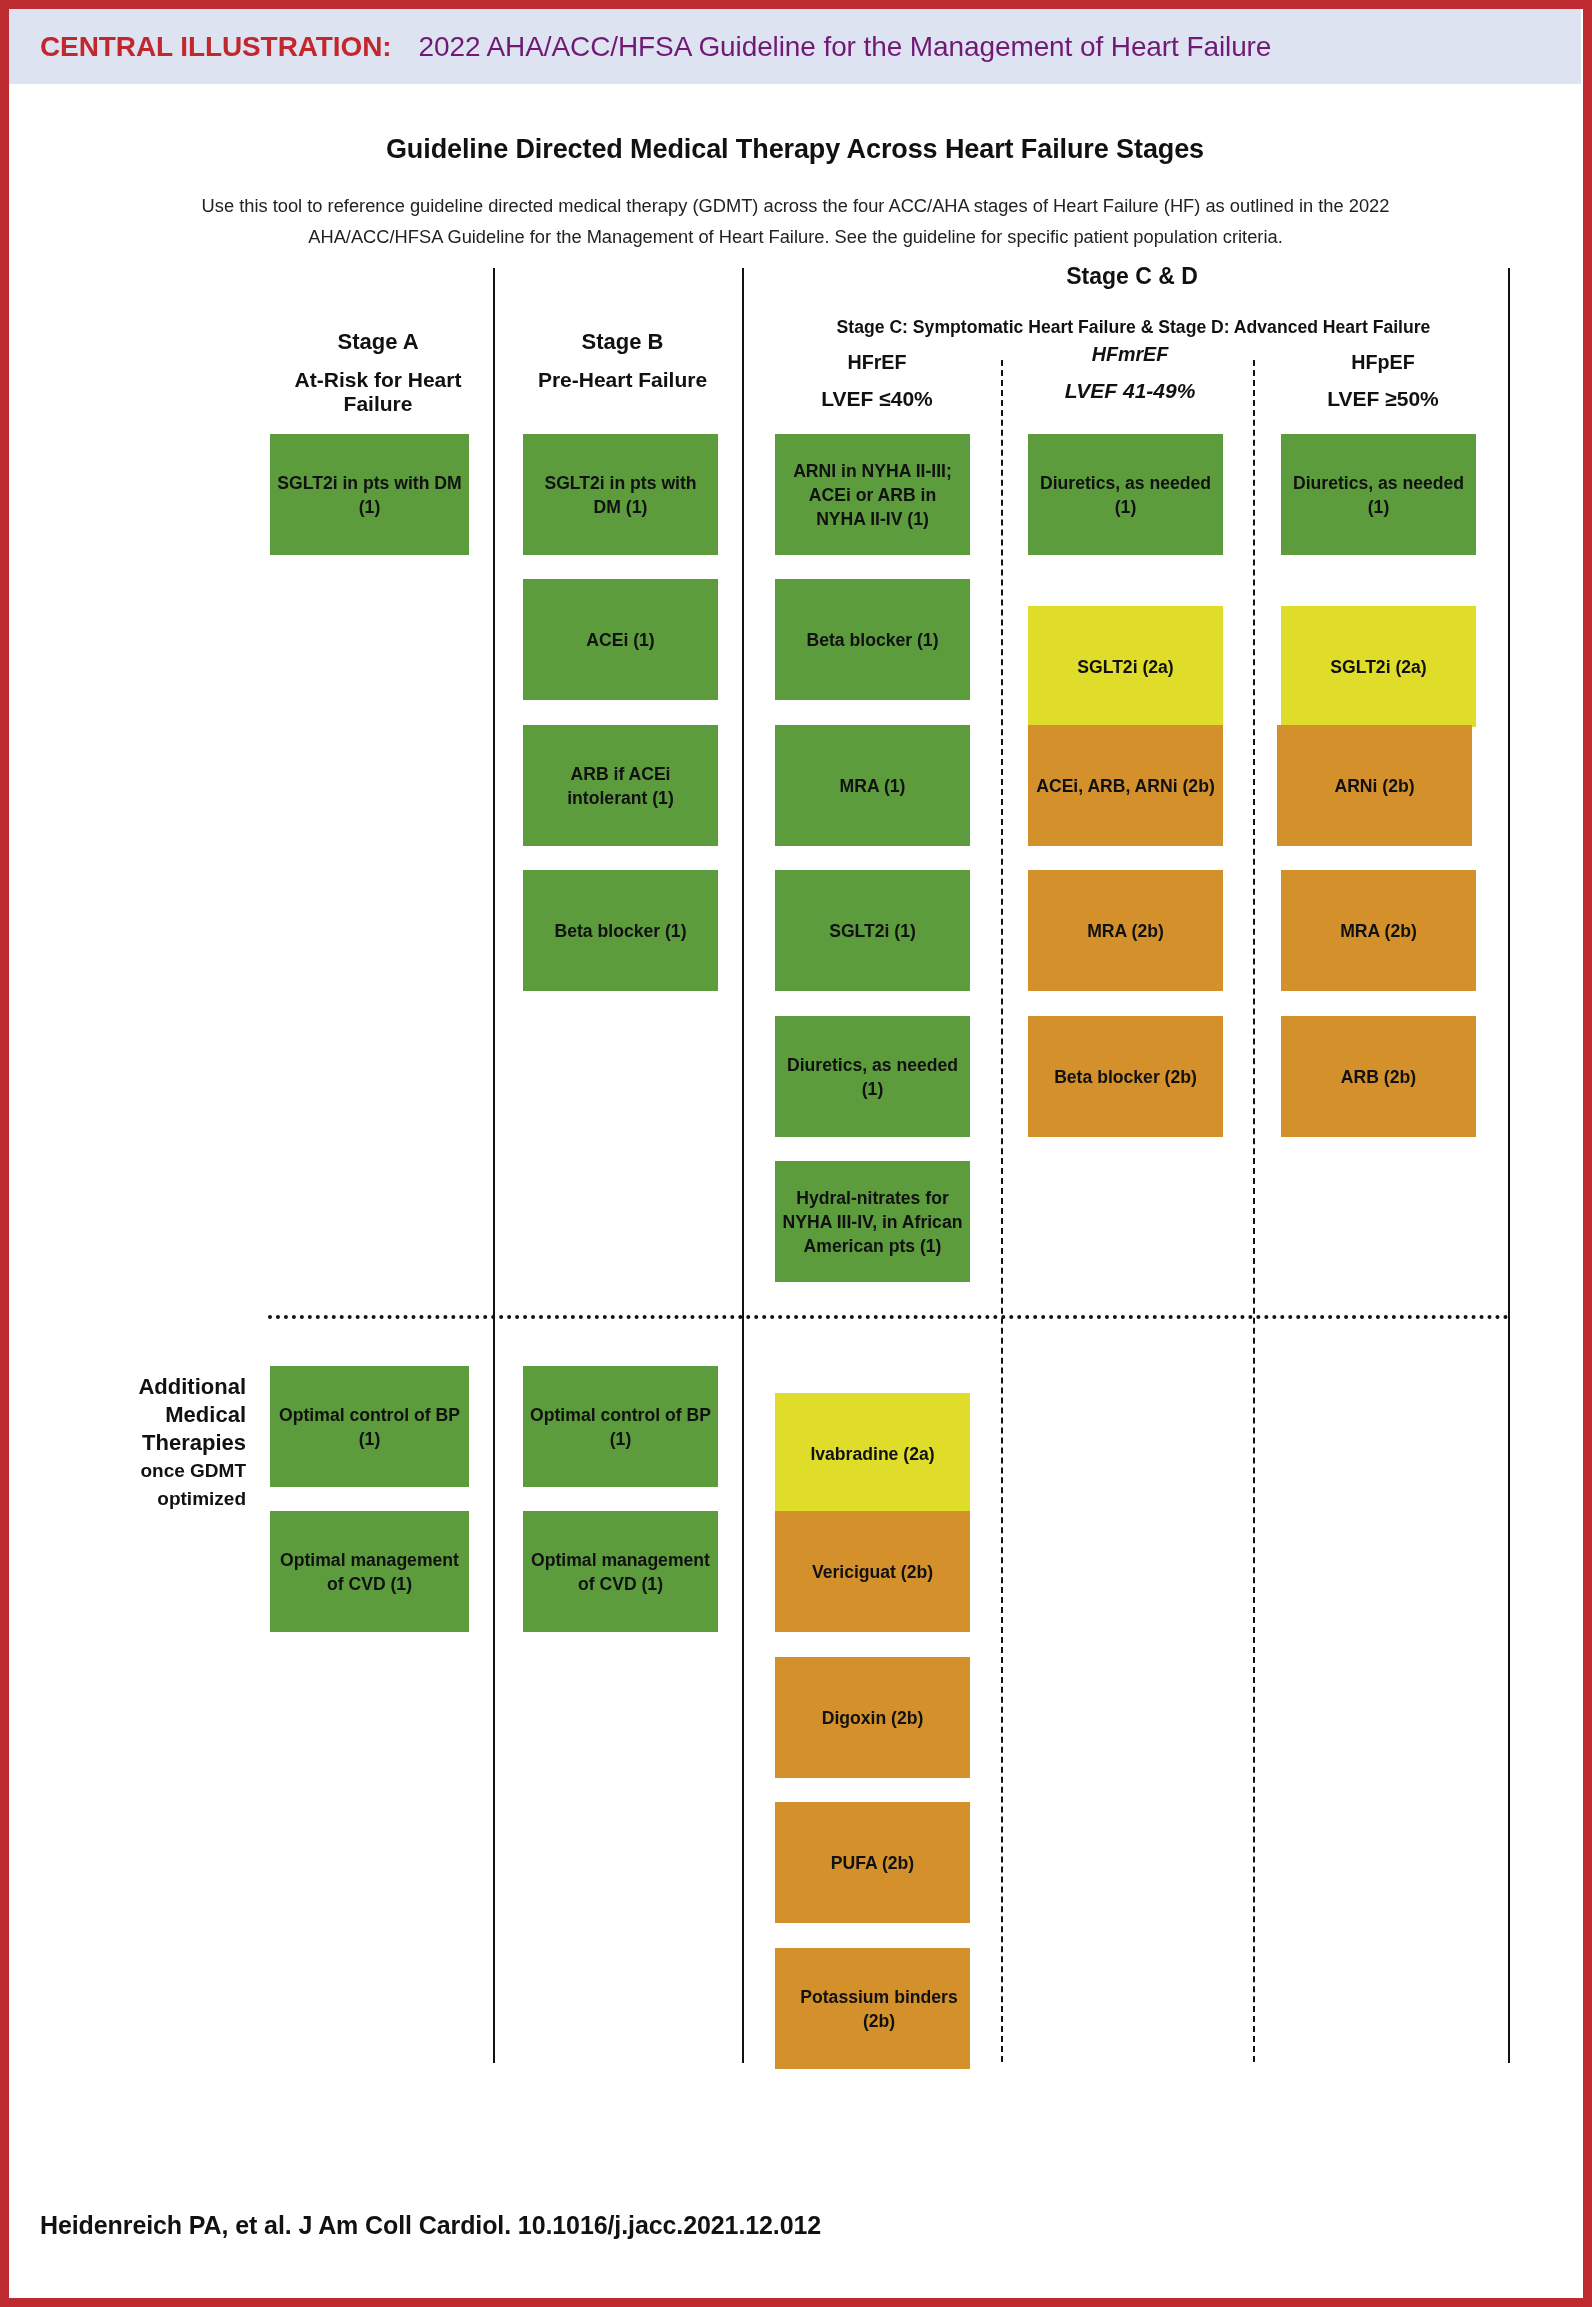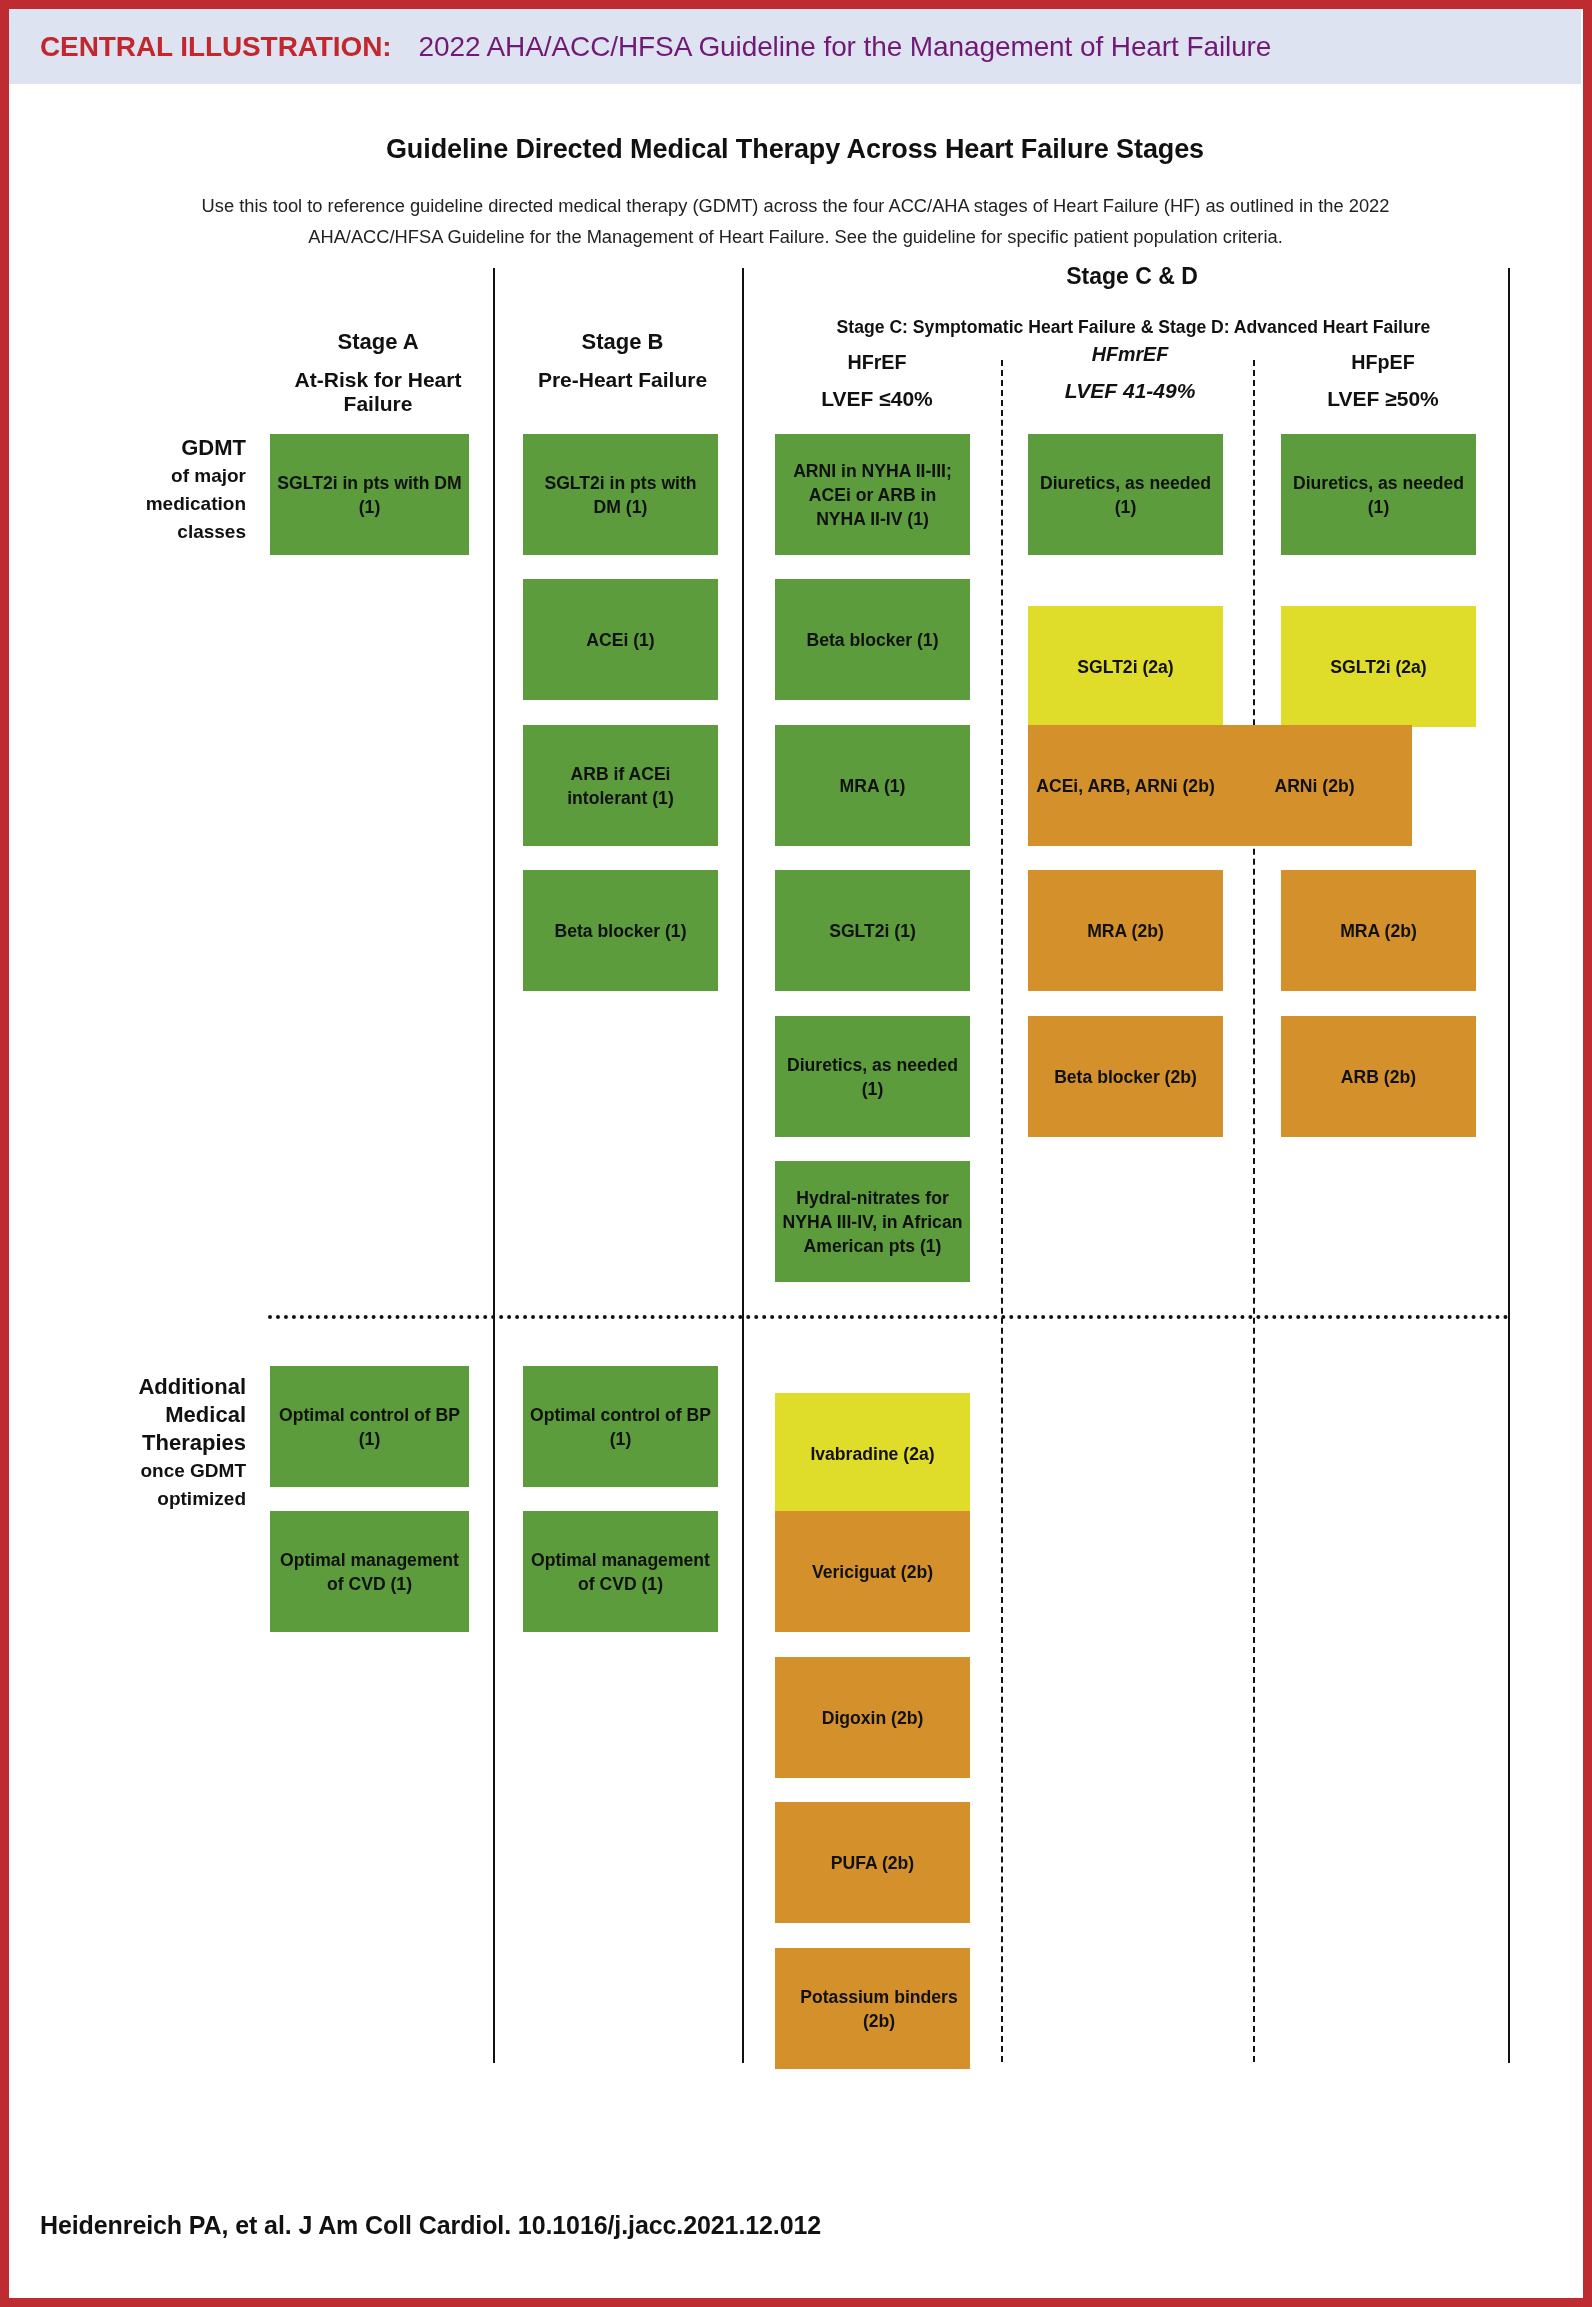--- a/index.html
+++ b/index.html
@@ -126,26 +126,20 @@
   </div>
   <div class="colhead" style="left:998px; top:334px; width:246px;font-style:italic;">
     <div class="ch-stage" style="font-size:19.7px;">HFmrEF</div>
     <div class="ch-sub">LVEF 41-49%</div>
   </div>
   <div class="colhead" style="left:1251px; top:342px; width:246px;">
     <div class="ch-stage" style="font-size:19.7px;">HFpEF</div>
     <div class="ch-sub">LVEF ≥50%</div>
   </div>
 
-  <div class="rowlabel" style="left:70px; top:425px; width:167px;">
-    <div class="rl-big">GDMT</div>
-    <div class="rl-small">of major</div>
-    <div class="rl-small">medication</div>
-    <div class="rl-small">classes</div>
-  </div>
 
   <div class="rowlabel" style="left:56px; top:1364px; width:181px;">
     <div class="rl-big">Additional</div>
     <div class="rl-big">Medical</div>
     <div class="rl-big">Therapies</div>
     <div class="rl-small">once GDMT</div>
     <div class="rl-small">optimized</div>
   </div>
 
   <div id="boxes-layer">
@@ -160,21 +154,21 @@
       <div class="box c-green" style="left: 766px; top: 861px; width: 195px; height: 121px;">SGLT2i (1)</div>
       <div class="box c-green" style="left: 766px; top: 1007px; width: 195px; height: 121px;">Diuretics, as needed (1)</div>
       <div class="box c-green" style="left: 766px; top: 1152px; width: 195px; height: 121px;">Hydral-nitrates for NYHA III-IV, in African American pts (1)</div>
       <div class="box c-green" style="left: 1019px; top: 425px; width: 195px; height: 121px;">Diuretics, as needed (1)</div>
       <div class="box c-yellow" style="left: 1019px; top: 570px; width: 195px; height: 121px;">SGLT2i (2a)</div>
       <div class="box c-orange" style="left: 1019px; top: 716px; width: 195px; height: 121px;">ACEi, ARB, ARNi (2b)</div>
       <div class="box c-orange" style="left: 1019px; top: 861px; width: 195px; height: 121px;">MRA (2b)</div>
       <div class="box c-orange" style="left: 1019px; top: 1007px; width: 195px; height: 121px;">Beta blocker (2b)</div>
       <div class="box c-green" style="left: 1272px; top: 425px; width: 195px; height: 121px;">Diuretics, as needed (1)</div>
       <div class="box c-yellow" style="left: 1272px; top: 570px; width: 195px; height: 121px;">SGLT2i (2a)</div>
-      <div class="box c-orange" style="left: 1208px; top: 716px; width: 195px; height: 121px;">ARNi (2b)</div>
+      <div class="box c-orange" style="left: 1268px; top: 716px; width: 195px; height: 121px;">ARNi (2b)</div>
       <div class="box c-orange" style="left: 1272px; top: 861px; width: 195px; height: 121px;">MRA (2b)</div>
       <div class="box c-orange" style="left: 1272px; top: 1007px; width: 195px; height: 121px;">ARB (2b)</div>
       <div class="box c-green" style="left: 261px; top: 1357px; width: 199px; height: 121px;">Optimal control of BP (1)</div>
       <div class="box c-green" style="left: 261px; top: 1502px; width: 199px; height: 121px;">Optimal management of CVD (1)</div>
       <div class="box c-green" style="left: 514px; top: 1357px; width: 195px; height: 121px;">Optimal control of BP (1)</div>
       <div class="box c-green" style="left: 514px; top: 1502px; width: 195px; height: 121px;">Optimal management of CVD (1)</div>
       <div class="box c-yellow" style="left: 766px; top: 1357px; width: 195px; height: 121px;">Ivabradine (2a)</div>
       <div class="box c-orange" style="left: 766px; top: 1502px; width: 195px; height: 121px;">Vericiguat (2b)</div>
       <div class="box c-orange" style="left: 766px; top: 1648px; width: 195px; height: 121px;">Digoxin (2b)</div>
       <div class="box c-orange" style="left: 766px; top: 1793px; width: 195px; height: 121px;">PUFA (2b)</div>

